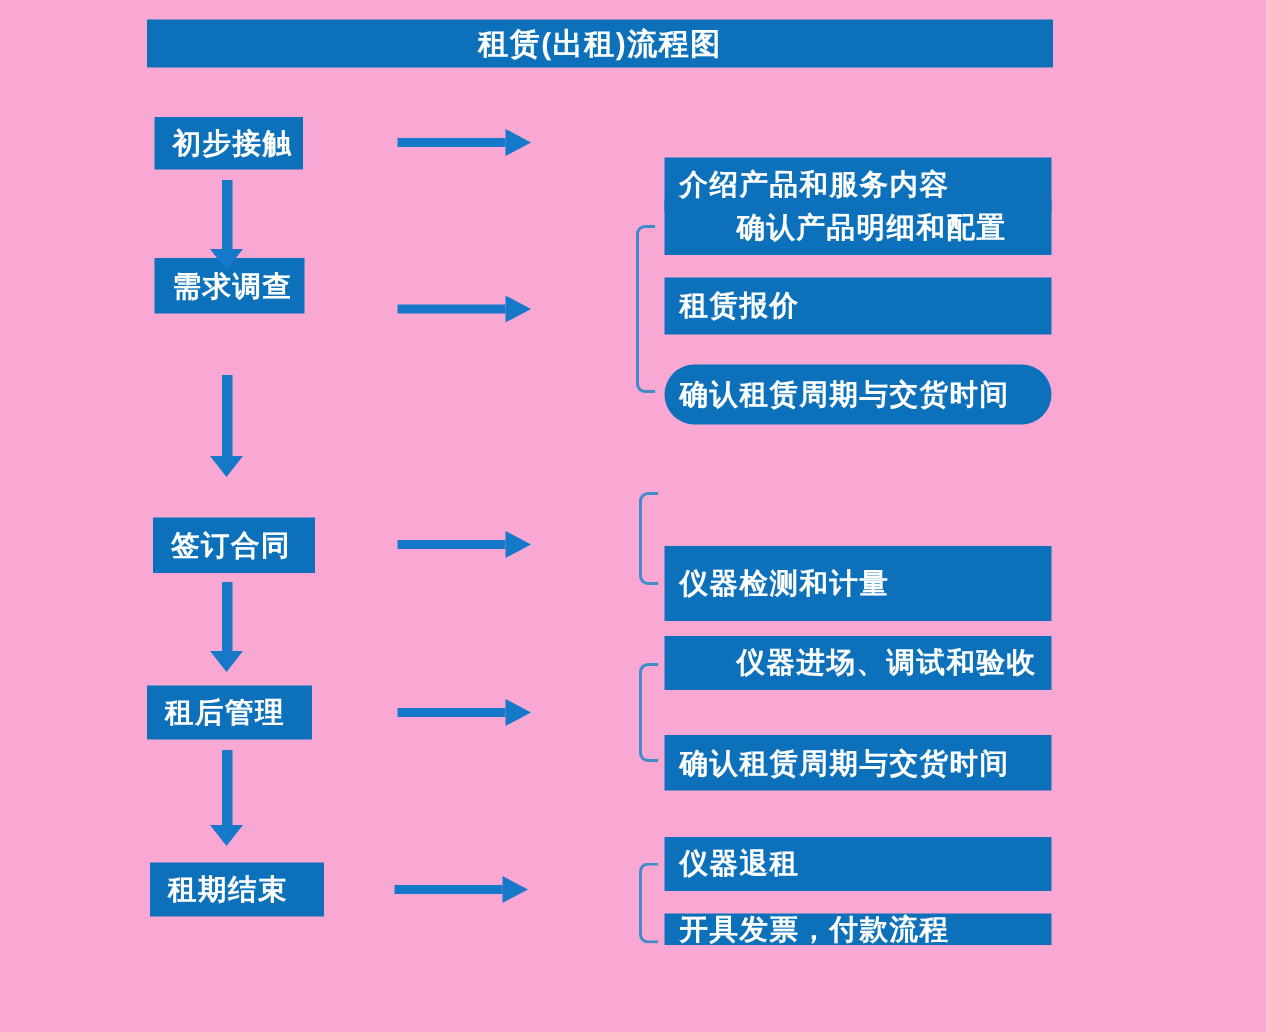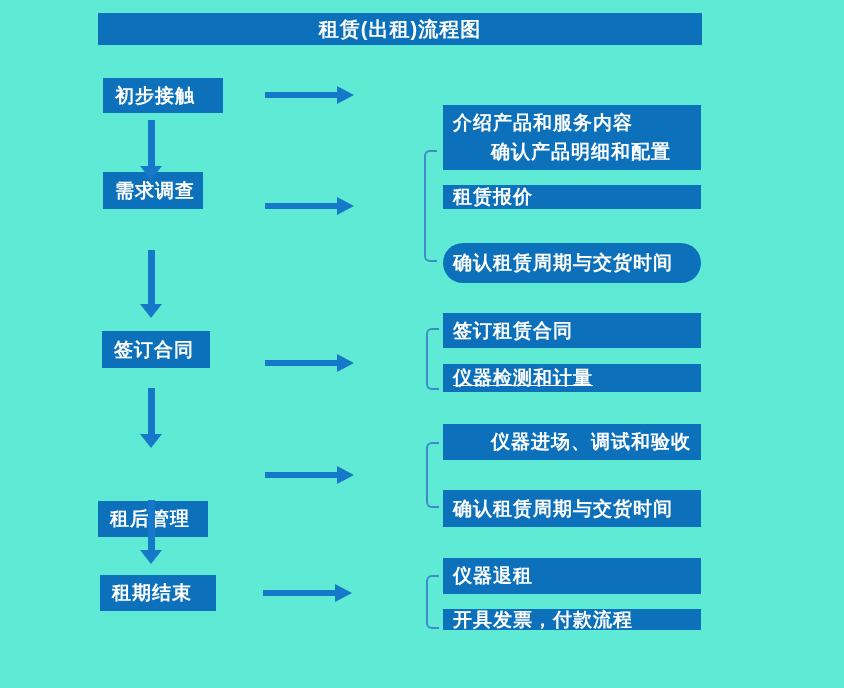--- a/index.html
+++ b/index.html
@@ -1,17 +1,17 @@
 <!DOCTYPE html>
 <html><head>
 <meta charset="utf-8">
 <style>
   html,body{margin:0;padding:0;background:#ffffff;}
   #canvas{
-    position:relative;width:844px;height:688px;background:#5eead4;overflow:hidden;
+    position:relative;width:844px;height:688px;background:#f9a8d4;overflow:hidden;
     font-family:"Liberation Sans","DejaVu Sans",sans-serif;
   }
   .blue-box{
     position:absolute;background:#0C71BA;color:#ffffff;font-weight:bold;
     display:flex;align-items:center;box-sizing:border-box;
   }
   .title-bar{
     left:98px;top:13px;width:604px;height:32px;justify-content:center;
     font-size:20px;letter-spacing:1px;
   }
@@ -38,32 +38,31 @@
     border-radius:6px 0 0 6px;
   }
 </style>
 </head>
 <body>
 
 <div id="canvas">
 
   <div class="blue-box title-bar">租赁(出租)流程图</div>
 
-  <div class="blue-box step-box" style="left:103px;top:78px;width:120px;height:35px;">初步接触</div>
+  <div class="blue-box step-box" style="left:103px;top:78px;width:99px;height:35px;">初步接触</div>
   <div class="blue-box step-box" style="left:103px;top:172px;width:100px;height:37px;">需求调查</div>
-  <div class="blue-box step-box" style="left:102px;top:331px;width:108px;height:37px;">签订合同</div>
-  <div class="blue-box step-box" style="left:98px;top:457px;width:110px;height:36px;margin-top:44px;">租后管理</div>
+  <div class="blue-box step-box" style="left:102px;top:345px;width:108px;height:37px;">签订合同</div>
+  <div class="blue-box step-box" style="left:98px;top:457px;width:110px;height:36px;">租后管理</div>
   <div class="blue-box step-box" style="left:100px;top:575px;width:116px;height:36px;">租期结束</div>
 
   <div class="blue-box detail-box" style="top:77px;height:36px;margin-top:28px;">介绍产品和服务内容</div>
   <div class="blue-box detail-box" style="top:133px;height:37px;padding-left:48px;">确认产品明细和配置</div>
-  <div class="blue-box detail-box" style="top:185px;height:24px;">租赁报价</div>
+  <div class="blue-box detail-box" style="top:185px;height:38px;">租赁报价</div>
   <div class="blue-box detail-box" style="top:243px;height:40px;border-radius:20px;">确认租赁周期与交货时间</div>
-  <div class="blue-box detail-box" style="top:313px;height:35px;">签订租赁合同</div>
-  <div class="blue-box detail-box" style="top:364px;height:28px;text-decoration:underline;">仪器检测和计量</div>
+  <div class="blue-box detail-box" style="top:364px;height:50px;">仪器检测和计量</div>
   <div class="blue-box detail-box" style="top:424px;height:36px;padding-left:48px;">仪器进场、调试和验收</div>
   <div class="blue-box detail-box" style="top:490px;height:37px;">确认租赁周期与交货时间</div>
   <div class="blue-box detail-box" style="top:558px;height:36px;">仪器退租</div>
   <div class="blue-box detail-box" style="top:609px;height:21px;">开具发票，付款流程</div>
 
   <div class="h-arrow" style="left:265px;top:86px;">
     <div class="shaft"></div>
     <div class="head"></div>
   </div>
   <div class="h-arrow" style="left:265px;top:197px;">

